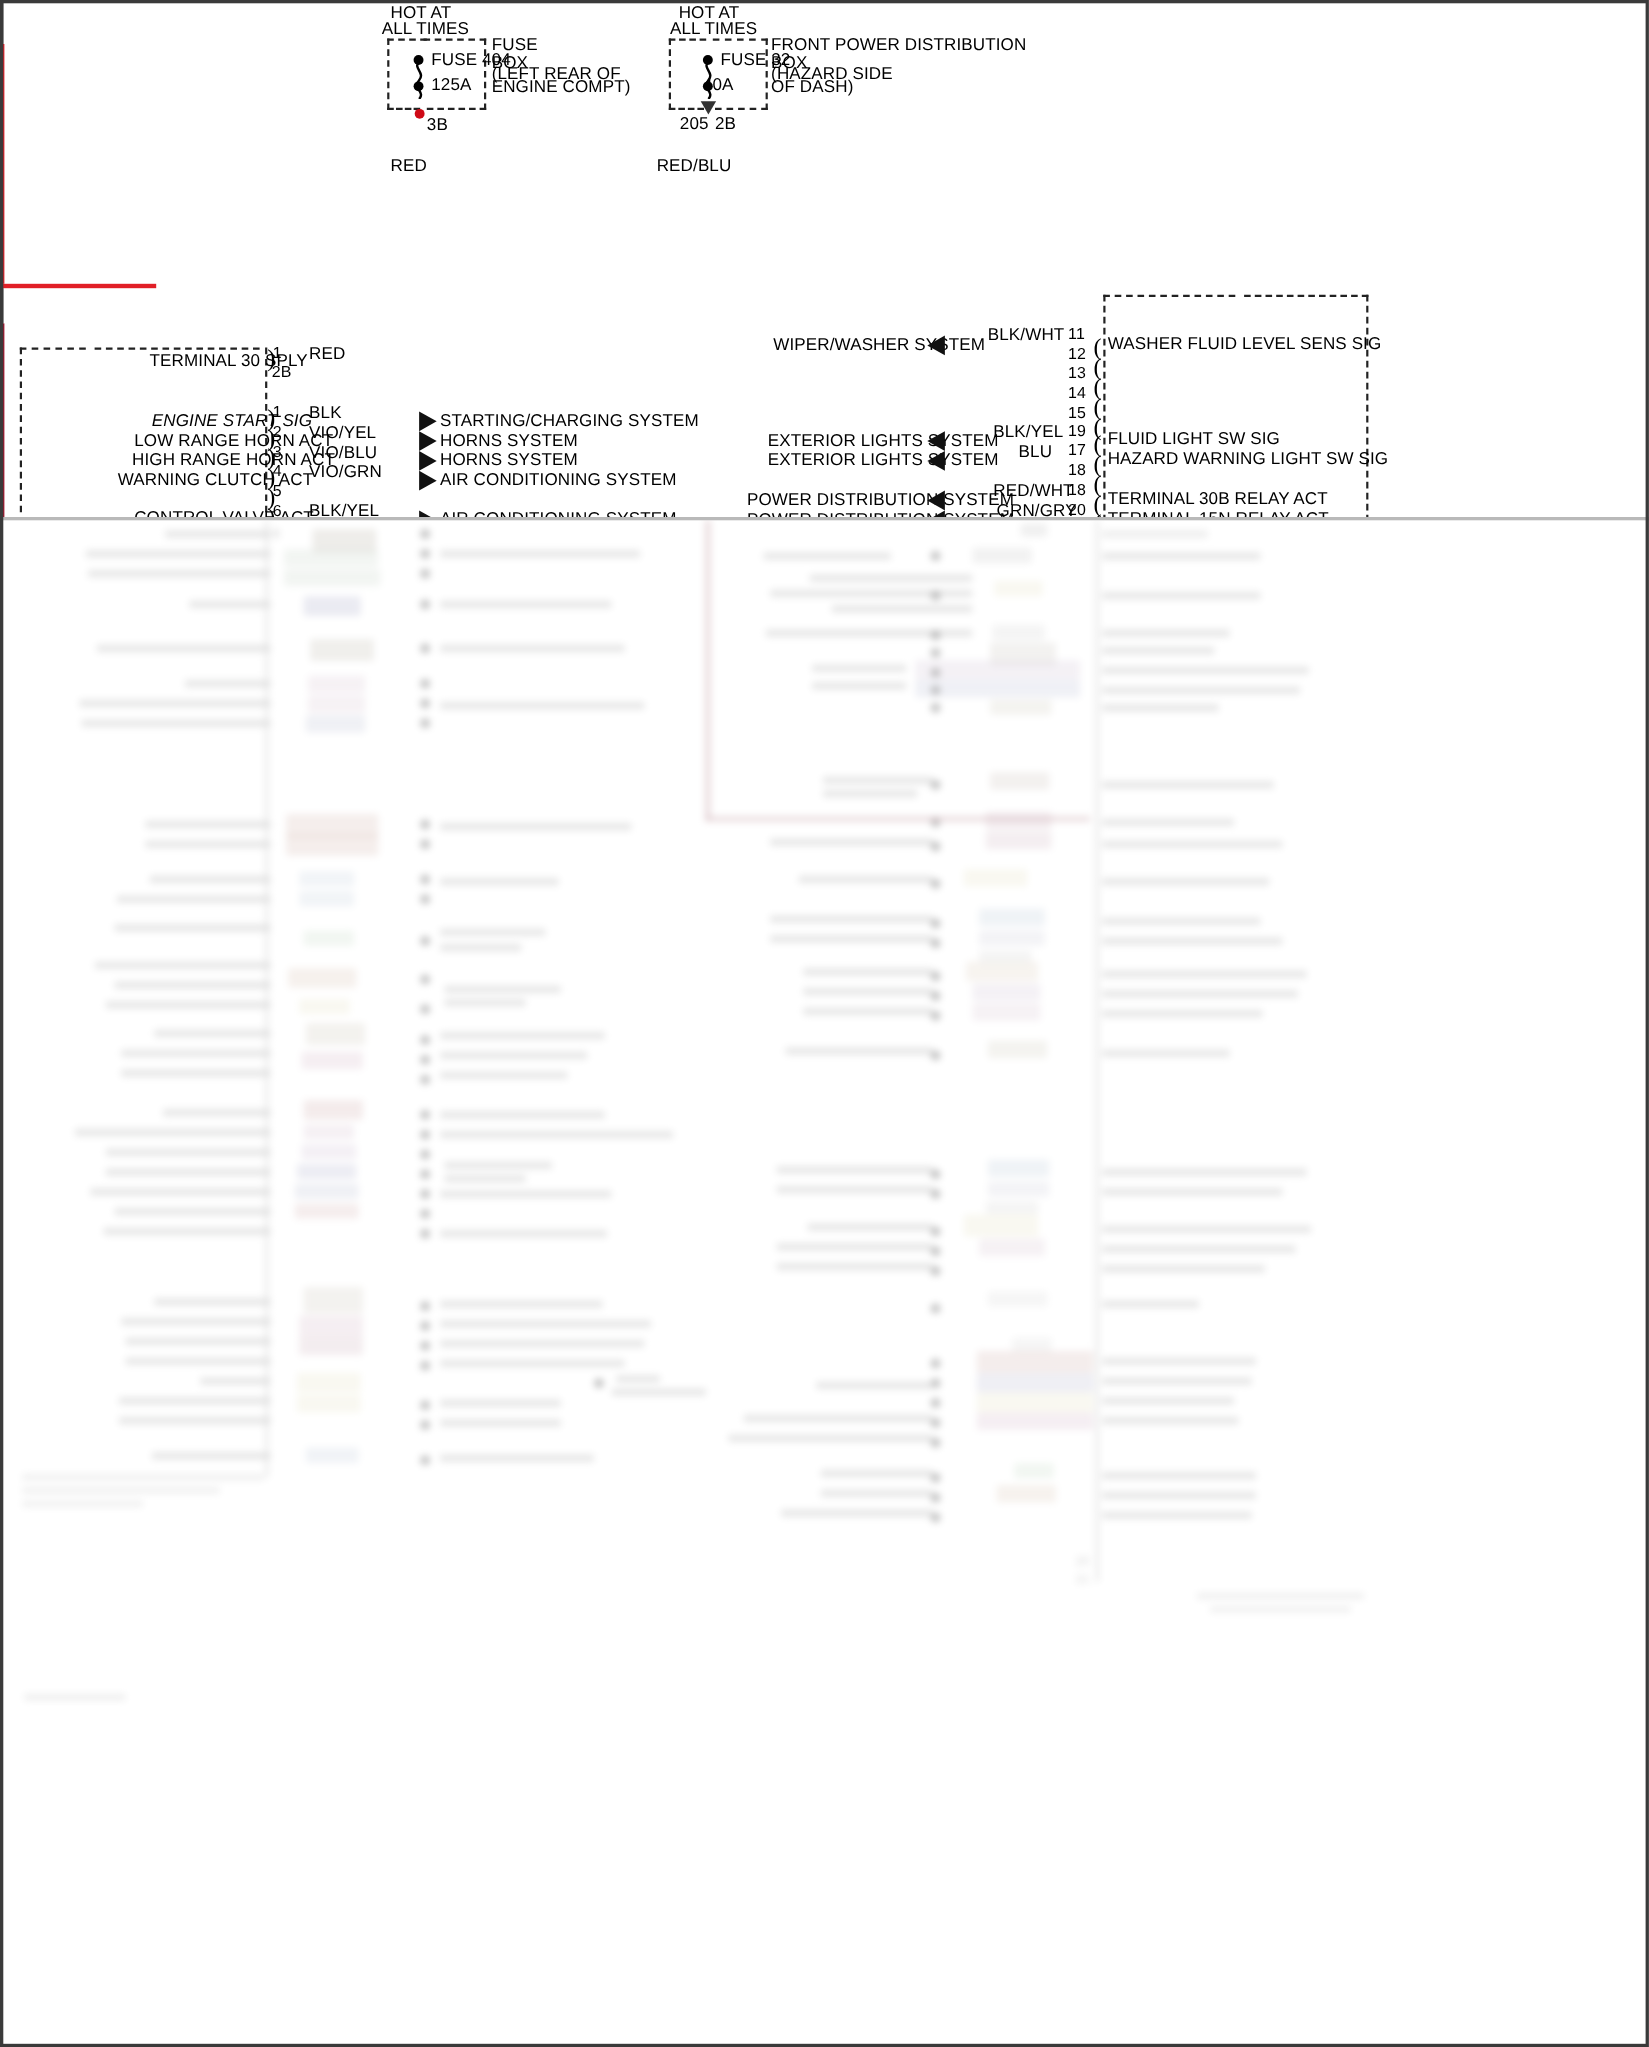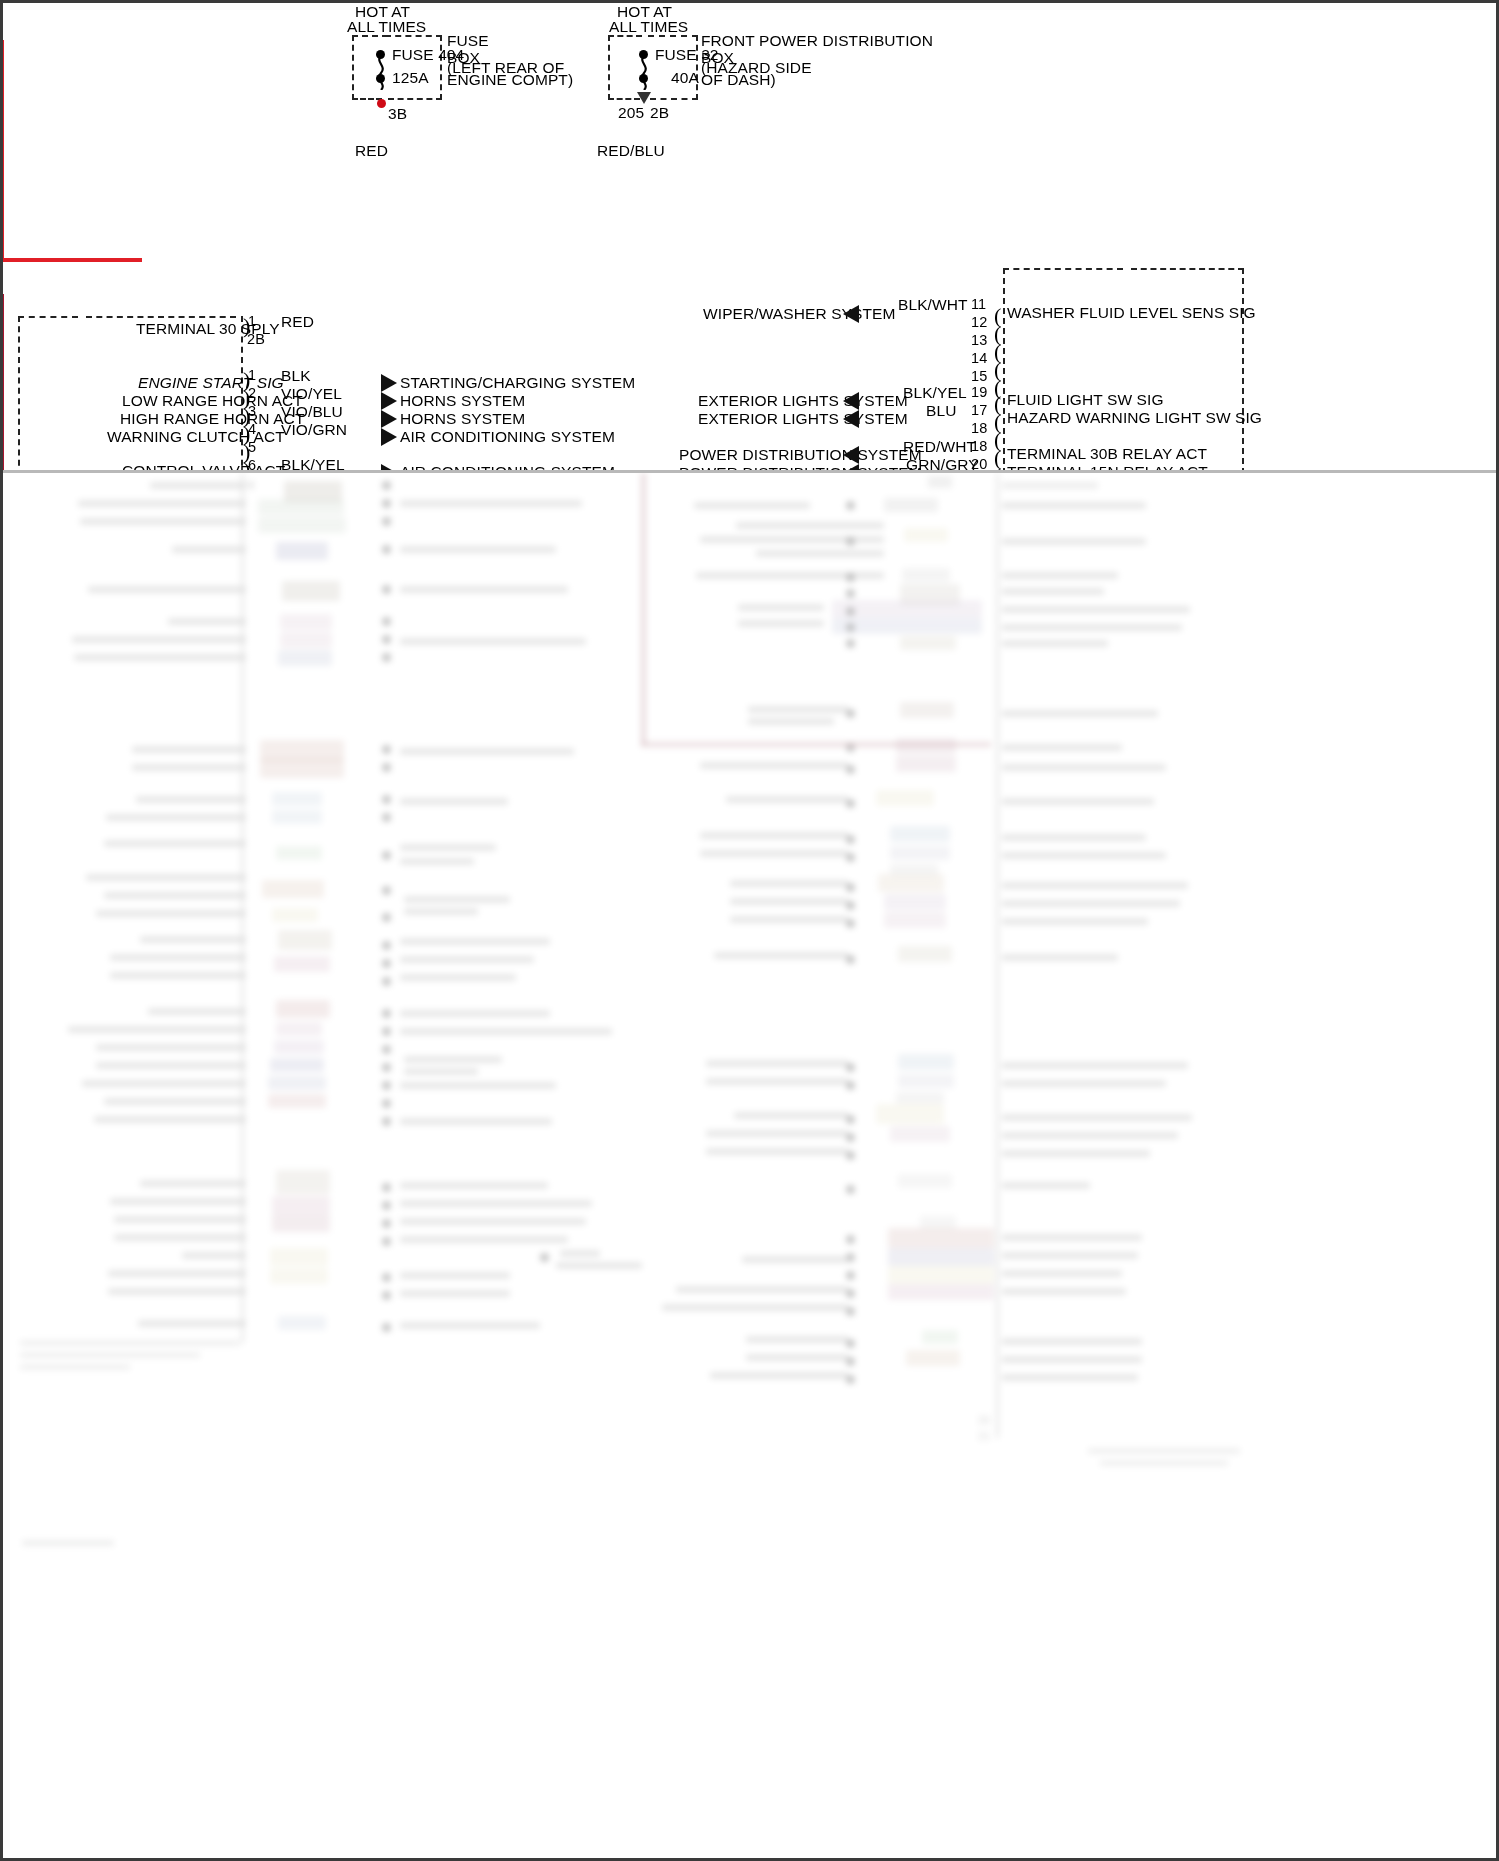--- a/index.html
+++ b/index.html
@@ -99,21 +99,21 @@
       <div class="vwire" style="left:643px;top:35px;height:18px;background:#000;"></div>
       <div class="dot" style="left:639px;top:50px;"></div>
       <svg class="fuse-sq" style="left:637px;top:56px;" viewBox="0 0 14 34">
         <path d="M7 0 C1 6, 13 10, 7 17 C1 24, 13 28, 7 34" stroke="#000" stroke-width="2.2" fill="none"></path>
       </svg>
       <div class="dot" style="left:639px;top:74px;"></div>
       <div class="vwire" style="left:643px;top:82px;height:14px;background:#000;"></div>
       <div class="arr-d" style="left:637px;top:92px;"></div>
 
       <div class="txt" style="left:655px;top:46px;">FUSE 32</div>
-      <div class="txt" style="left:671px;top:69px;">40A</div>
+      <div class="txt" style="left:639px;top:69px;">40A</div>
 
       <div class="txt" style="left:701px;top:32px;">FRONT POWER DISTRIBUTION</div>
       <div class="txt" style="left:701px;top:49px;">BOX</div>
       <div class="txt" style="left:701px;top:59px;">(HAZARD SIDE</div>
       <div class="txt" style="left:701px;top:71px;">OF DASH)</div>
 
       <div class="txt" style="left:618px;top:104px;">205</div>
       <div class="txt" style="left:650px;top:104px;">2B</div>
     </div>
 

